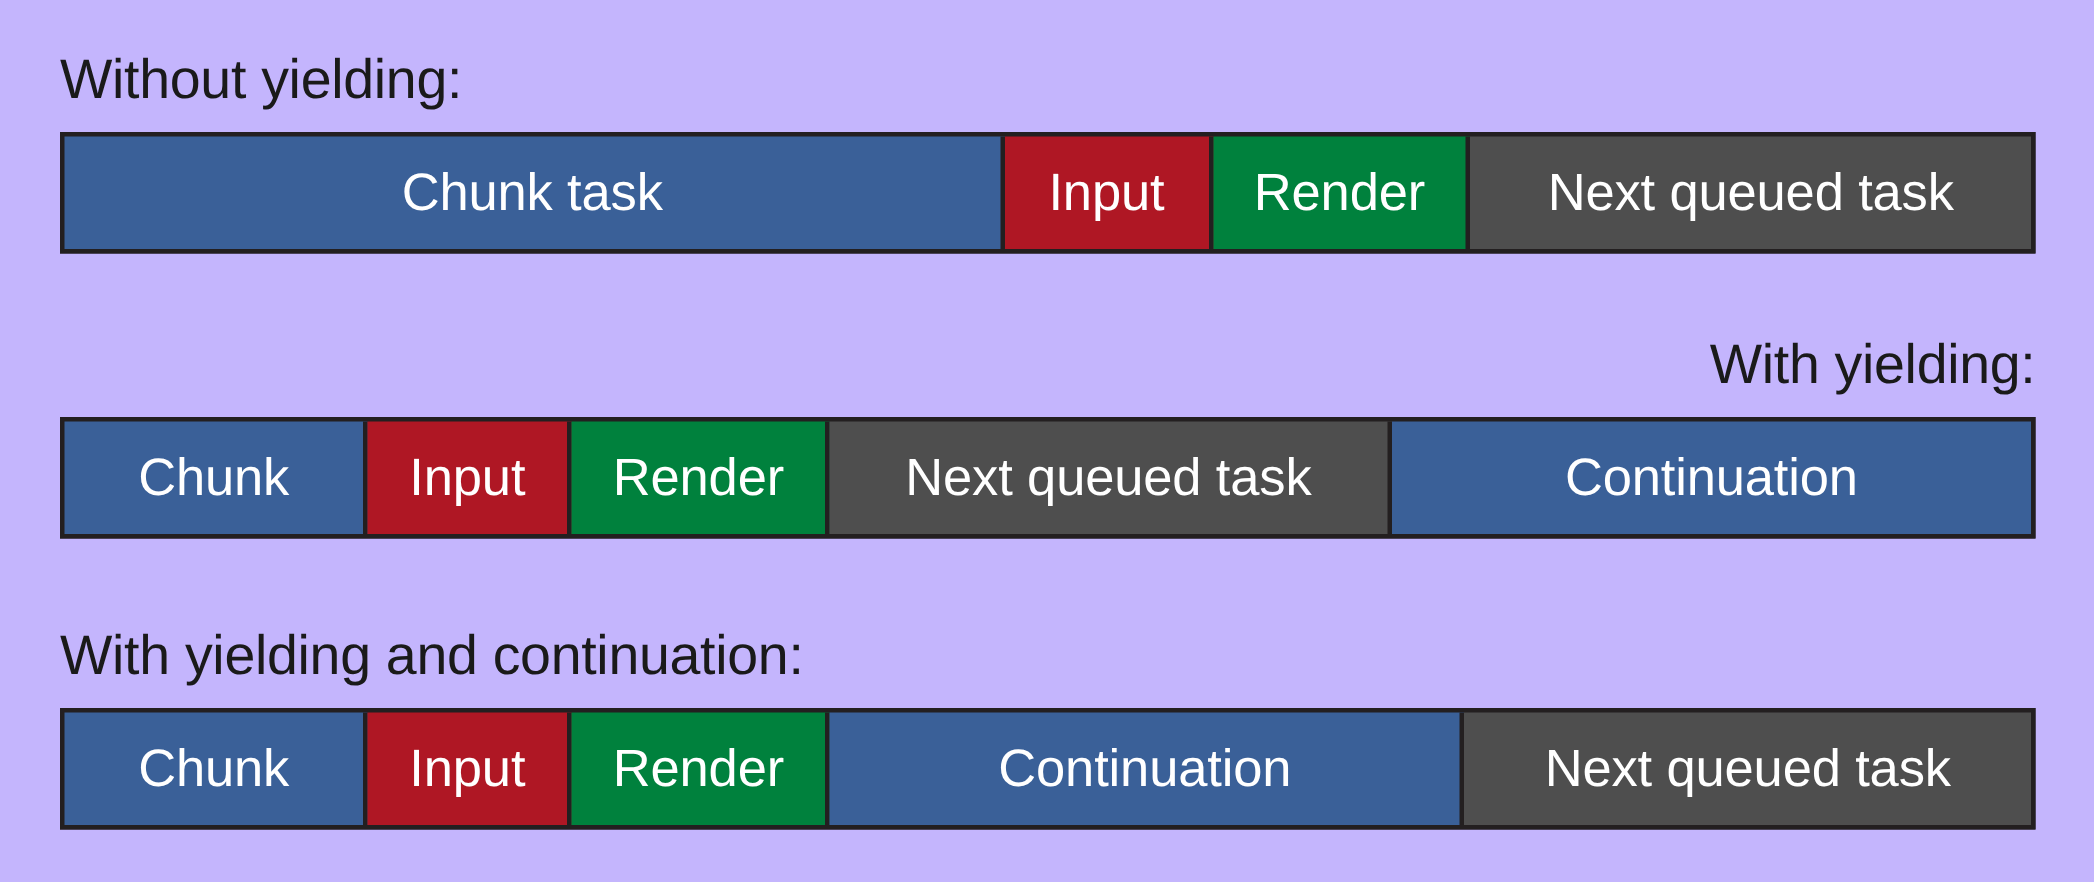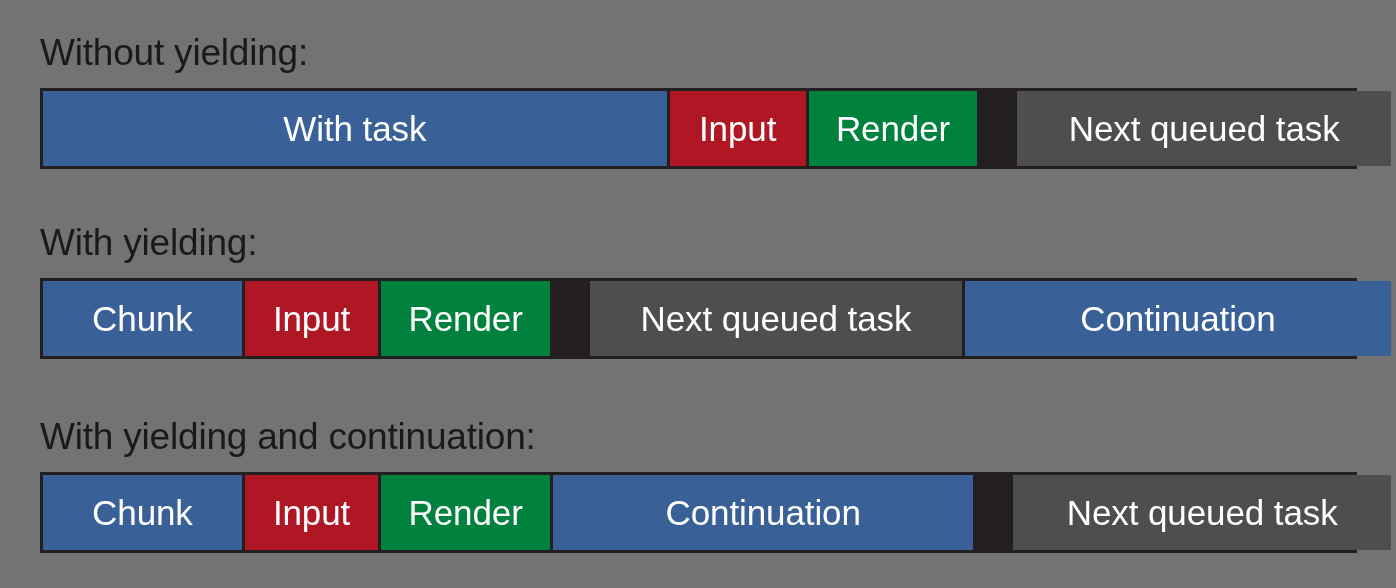--- a/index.html
+++ b/index.html
@@ -12,21 +12,21 @@
     width: 1396px;
     height: 588px;
     overflow: hidden;
     font-family: "Liberation Sans", sans-serif;
     -webkit-font-smoothing: antialiased;
   }
   #diagram {
     position: relative;
     width: 1396px;
     height: 588px;
-    background: #737373;
+    background: #c4b5fd;
   }
   .section {
     position: absolute;
     left: 40px;
     width: 1317px;
   }
   .section-label {
     font-family: "Liberation Sans", sans-serif;
     font-size: 37px;
     line-height: 42px;
@@ -63,38 +63,38 @@
     line-height: 38px;
     color: #ffffff;
     white-space: nowrap;
     letter-spacing: -0.1px;
     font-weight: 400;
   }
   
   .c-blue  { background: #3a6098; }
   .c-red   { background: #af1724; }
   .c-green { background: #00813d; }
-  .c-gray  { background: #4e4e4e; margin-left: 37px; }
+  .c-gray  { background: #4e4e4e; }
 
   
   #section-0 { top: 32px; }
-  #section-1 { top: 222px; }
+  #section-1 { top: 222px; text-align: right; }
   #section-2 { top: 416px; }
 
   .section-label { margin-bottom: 14px; }
 </style>
 </head>
 <body>
 
 <div id="diagram">
     <div class="section" id="section-0">
       <div class="section-label">Without yielding:</div>
       <div class="bar">
         <div class="seg c-blue" style="flex: 0 0 47.8%; background: rgb(58, 96, 152);">
-          <span class="seg-label">With task</span>
+          <span class="seg-label">Chunk task</span>
         </div>
         <div class="seg c-red" style="flex: 0 0 10.6%; background: rgb(175, 23, 36);">
           <span class="seg-label">Input</span>
         </div>
         <div class="seg c-green" style="flex: 0 0 13.1%; background: rgb(0, 129, 61);">
           <span class="seg-label">Render</span>
         </div>
         <div class="seg c-gray" style="flex: 0 0 28.5%; background: rgb(78, 78, 78);">
           <span class="seg-label">Next queued task</span>
         </div>

